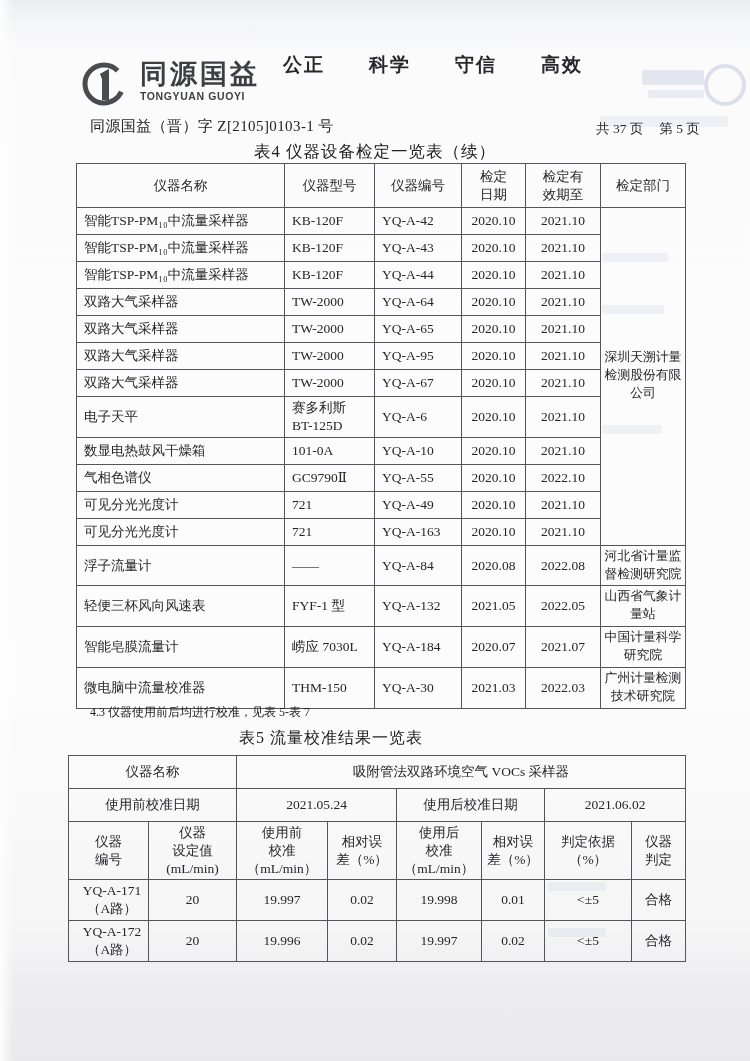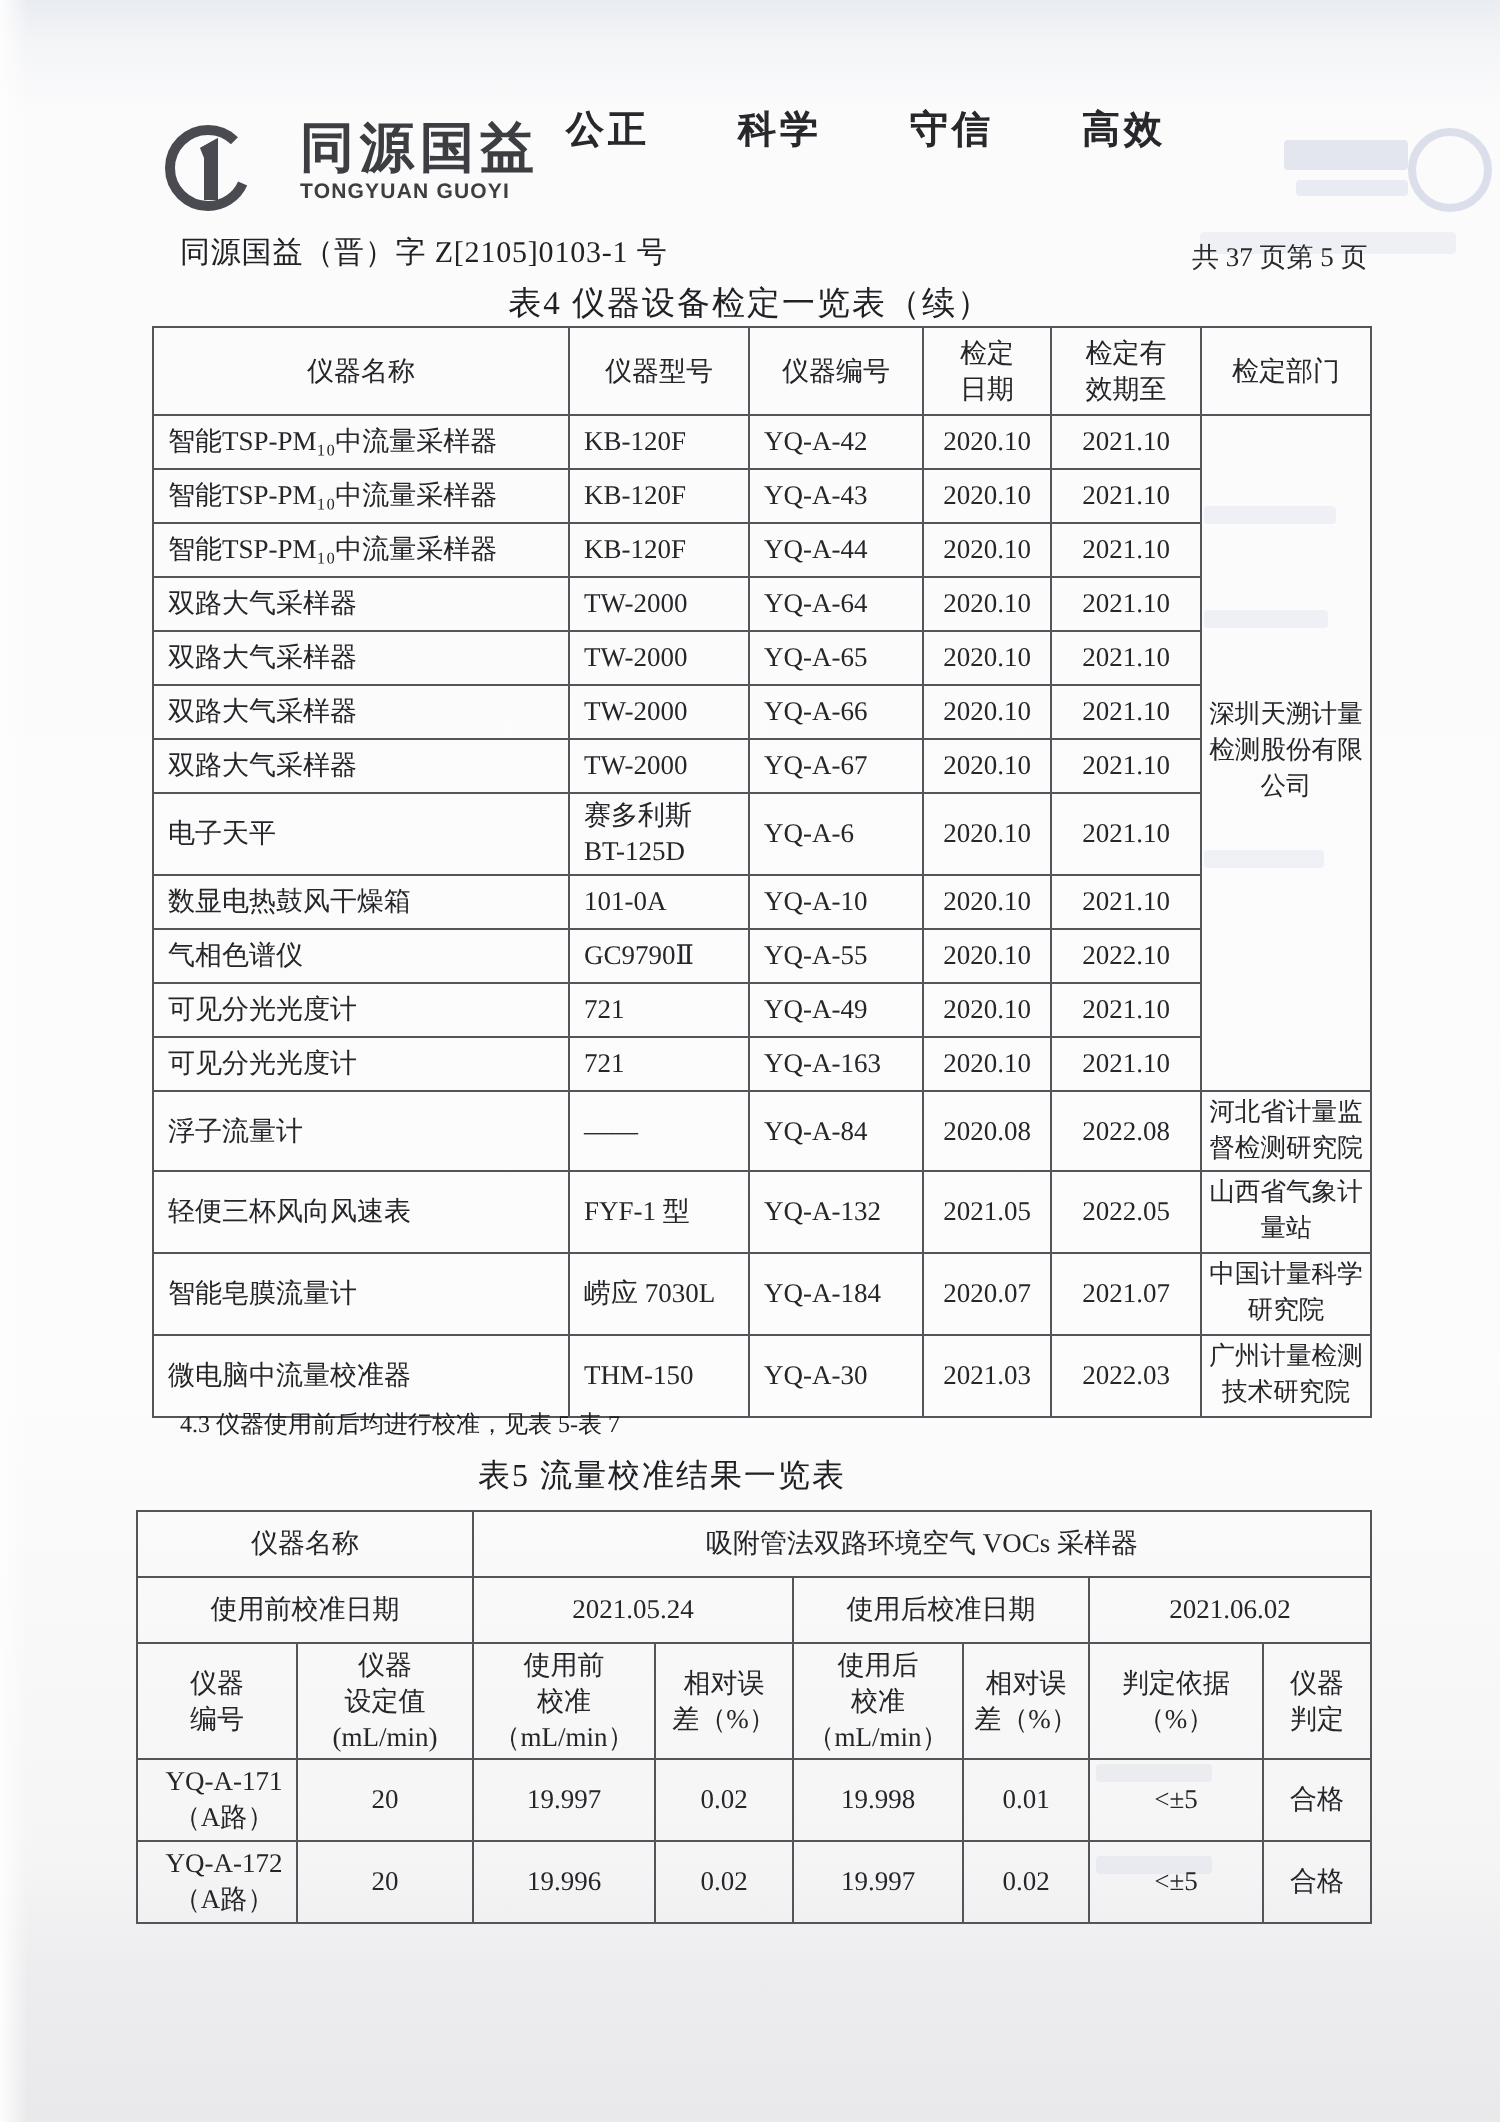--- a/index.html
+++ b/index.html
@@ -2,31 +2,31 @@
 <html><head>
 <meta charset="utf-8">
 <style>
   html,body{margin:0;padding:0;width:750px;height:1061px;overflow:hidden;
     font-family:"Liberation Serif","DejaVu Serif",serif;}
   .page{position:relative;width:750px;height:1061px;color:#26262a;
     background:linear-gradient(180deg,#e9ecf1 0px,#f4f5f7 22px,#fbfbfc 55px,#fcfcfc 690px,#f5f5f6 930px,#ededef 985px,#e9e9eb 1061px);}
   .edge-strip{position:absolute;left:0;top:0;width:14px;height:1061px;
     background:linear-gradient(90deg,#fdfdfd,rgba(253,253,253,0));}
   
-  .logo{position:absolute;left:80px;top:60px;display:flex;align-items:flex-start;gap:22px;}
+  .logo{position:absolute;left:80px;top:60px;display:flex;align-items:flex-start;gap:12px;}
   .logo-icon{width:48px;height:48px;}
   .logo-cn{font-family:"Liberation Sans","DejaVu Sans",sans-serif;font-weight:bold;
     font-size:27px;letter-spacing:3px;color:#3d3e42;line-height:1.05;}
   .logo-en{font-family:"Liberation Sans","DejaVu Sans",sans-serif;font-weight:bold;
     font-size:10.5px;letter-spacing:0.6px;color:#3d3e42;margin-top:2px;}
   .slogan{position:absolute;left:283px;top:52px;display:flex;gap:44px;
     font-family:"Liberation Sans","DejaVu Sans",sans-serif;
     font-size:19px;font-weight:bold;color:#28282c;letter-spacing:2px;}
   .doc-number{position:absolute;left:90px;top:117px;font-size:15px;color:#222226;letter-spacing:0.4px;}
-  .page-info{position:absolute;left:596px;top:120px;font-size:13.5px;color:#2a2a2e;display:flex;}
+  .page-info{position:absolute;left:596px;top:120px;font-size:13.5px;color:#2a2a2e;display:flex;gap:16px;}
   
   .t4-title{position:absolute;left:0;top:141px;width:750px;text-align:center;
     font-size:16.5px;color:#212125;letter-spacing:1px;}
   .sec43{position:absolute;left:90px;top:704px;font-size:12px;color:#212125;}
   .t5-title{position:absolute;left:0;top:728px;width:662px;text-align:center;
     font-size:16px;color:#212125;letter-spacing:1px;}
   
   table{border-collapse:collapse;table-layout:fixed;}
   td,th{border:1px solid #54555b;font-weight:normal;font-size:13.5px;color:#26262a;
     padding:2px 5px;line-height:1.32;text-align:center;vertical-align:middle;
@@ -150,21 +150,21 @@
         <tr>
           <td class="c0">双路大气采样器</td>
           <td class="c1">TW-2000</td>
           <td class="c2">YQ-A-65</td>
           <td class="c3">2020.10</td>
           <td class="c4">2021.10</td>
         </tr>
         <tr>
           <td class="c0">双路大气采样器</td>
           <td class="c1">TW-2000</td>
-          <td class="c2">YQ-A-66</td>
+          <td class="c2">YQ-A-95</td>
           <td class="c3">2020.10</td>
           <td class="c4">2021.10</td>
         </tr>
         <tr>
           <td class="c0">双路大气采样器</td>
           <td class="c1">TW-2000</td>
           <td class="c2">YQ-A-67</td>
           <td class="c3">2020.10</td>
           <td class="c4">2021.10</td>
         </tr>

